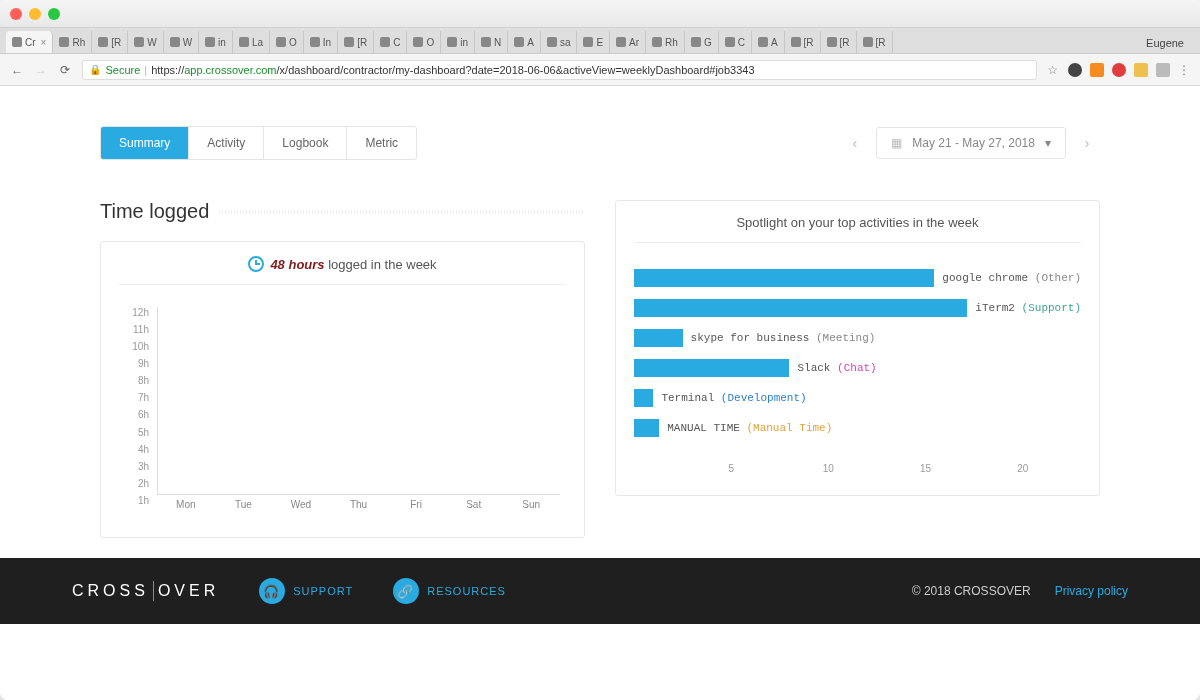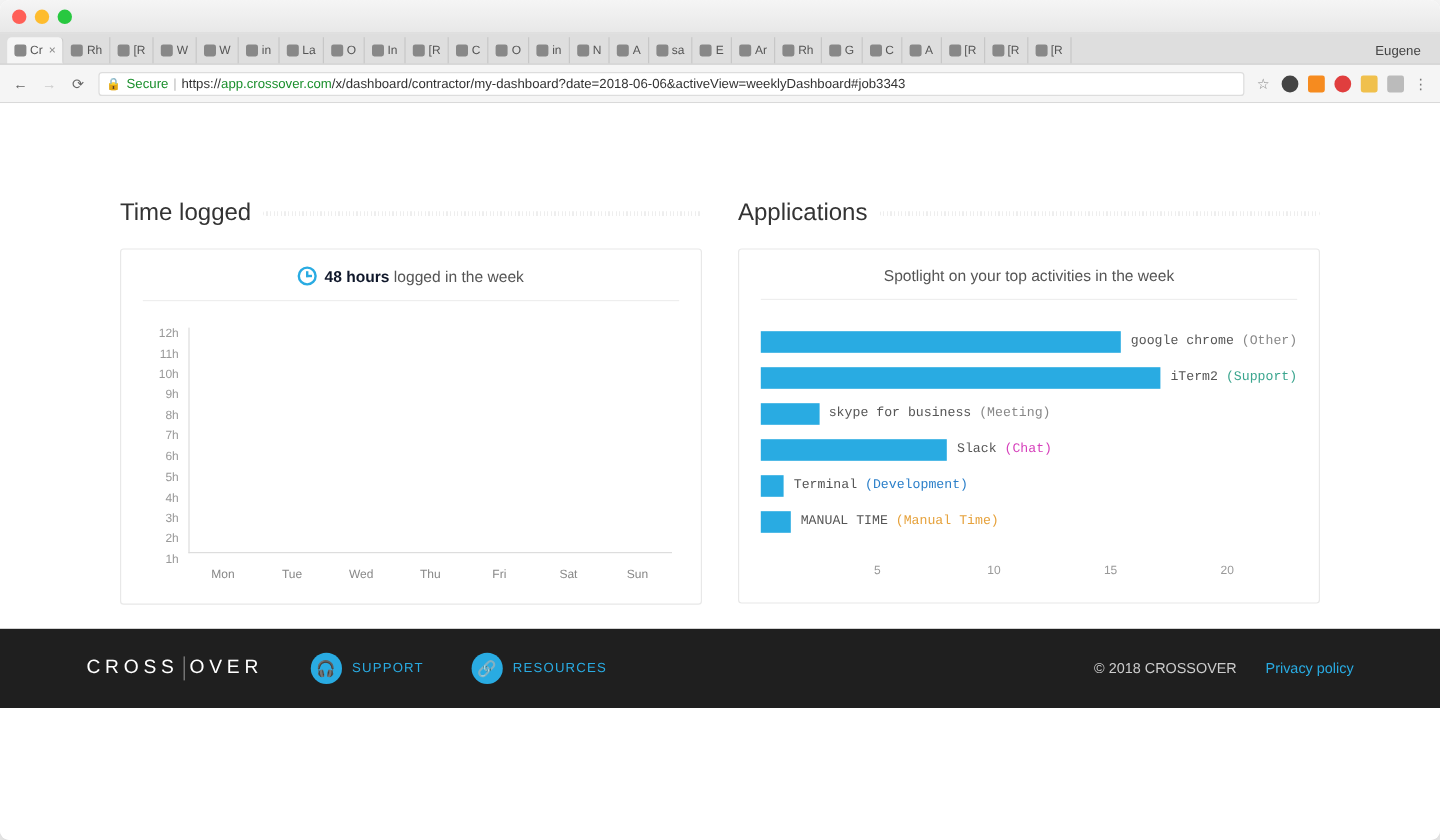--- a/index.html
+++ b/index.html
@@ -37,29 +37,29 @@
   .date-box { border:1px solid #e4e4e4; border-radius:3px; padding:8px 14px; font-size:12px; color:#888; display:flex; align-items:center; gap:10px; cursor:pointer; }
   .panels { display:flex; gap:30px; margin-top:40px; }
   .panel { flex:1; }
   .panel-title { font-size:20px; font-weight:300; color:#333; display:flex; align-items:center; gap:10px; margin-bottom:18px; }
   .title-line { flex:1; height:4px; background:repeating-linear-gradient(90deg,#eee,#eee 1px,transparent 1px,transparent 3px); border-radius:2px;}
   .card { border:1px solid #e8e8e8; border-radius:3px; padding:14px 18px 18px; }
   .card-head { text-align:center; font-size:13px; color:#555; padding-bottom:12px; border-bottom:1px solid #eee; margin-bottom:14px; display:flex; justify-content:center; align-items:center; gap:6px;}
   .clock-icon { width:16px;height:16px;border:2px solid #29abe2;border-radius:50%;position:relative;display:inline-block;}
   .clock-icon::after{content:'';position:absolute;width:5px;height:2px;background:#29abe2;top:5px;left:5px;}
   .clock-icon::before{content:'';position:absolute;width:2px;height:5px;background:#29abe2;top:2px;left:5px;}
-  .hours-strong{color:#0f172a;font-weight:600;}
+  .hours-strong{color:#7f1d1d;font-weight:600;font-style:italic;}
   
   .barchart { position:relative; height:220px; padding-left:38px; padding-top:8px;}
   .y-ticks { position:absolute; left:0; top:8px; bottom:24px; width:34px; display:flex; flex-direction:column; justify-content:space-between; }
   .y-tick { font-size:10px; color:#999; text-align:right; padding-right:4px; height:0; }
   .plot { position:absolute; left:38px; right:6px; top:8px; bottom:24px; display:flex; align-items:flex-end; border-bottom:1px solid #ddd; border-left:1px solid #ddd;}
   .bar-slot{flex:1;display:flex;justify-content:center;align-items:flex-end;}
   .bar { width:26px; background:#29abe2; }
-  .x-ticks { position:absolute; left:38px; right:6px; bottom:0; height:20px; display:flex;align-items:flex-end; }
+  .x-ticks { position:absolute; left:38px; right:6px; bottom:0; height:20px; display:flex; }
   .x-tick { flex:1; text-align:center; font-size:10px; color:#888; }
   
   .hbars { padding-top:12px; padding-bottom:10px;font-family:Liberation Mono, monospace; }
   .hrow { display:flex; align-items:center; margin-bottom:12px; font-size:11px;}
   .hbar { height:18px; background:#29abe2; }
   .hlabel { margin-left:8px; color:#555; white-space:nowrap; }
   .paren { color:#888; }
   .paren.other{color:#888;} .paren.support{color:#3aa58e;} .paren.chat{color:#d63fbb;} .paren.meeting{color:#888;} .paren.manual{color:#e6a23c;} .paren.dev{color:#2b7fc9;}
   .haxis { display:flex; margin-left:0; margin-top:4px; font-size:10px; color:#999; position:relative; height:14px;}
   .haxis span{position:absolute; transform:translateX(-50%);}
@@ -209,20 +209,37 @@
       <div class="ext" style="background:#f68b1f;"></div>
       <div class="ext" style="background:#e03e3e;border-radius:50%;"></div>
       <div class="ext" style="background:#f0c04c;"></div>
       <div class="ext" style="background:#bbb;"></div>
       <span style="color:#777;">⋮</span>
     </div>
   </div>
 
   <div class="page">
     <div class="content">
+      <div class="tabs-row">
+        <div class="seg" id="seg">
+            <div class="seg-item active">Summary</div>
+            <div class="seg-item">Activity</div>
+            <div class="seg-item">Logbook</div>
+            <div class="seg-item">Metric</div>
+          </div>
+        <div class="date-ctrl">
+          <div class="chev">‹</div>
+          <div class="date-box">
+            <span style="color:#bbb;">▦</span>
+            <span>May 21 - May 27, 2018</span>
+            <span style="color:#888;">▾</span>
+          </div>
+          <div class="chev">›</div>
+        </div>
+      </div>
 
       <div class="panels">
 
         <div class="panel">
           <div class="panel-title">
             <span>Time logged</span>
             <div class="title-line"></div>
           </div>
           <div class="card">
             <div class="card-head">
@@ -274,24 +291,20 @@
                   <div class="x-tick">Thu</div>
                   <div class="x-tick">Fri</div>
                   <div class="x-tick">Sat</div>
                   <div class="x-tick">Sun</div>
                 </div>
             </div>
           </div>
         </div>
 
         <div class="panel">
-          <div class="panel-title">
-            <span>Applications</span>
-            <div class="title-line"></div>
-          </div>
           <div class="card">
             <div class="card-head">
               <span>Spotlight on your top activities in the week</span>
             </div>
             <div class="hbars" id="hbars">
                 <div class="hrow">
                   <div class="hbar" style="width: 89.1304%;"></div>
                   <div class="hlabel">google chrome <span class="paren other">(Other)</span></div>
                 </div>
                 <div class="hrow">

